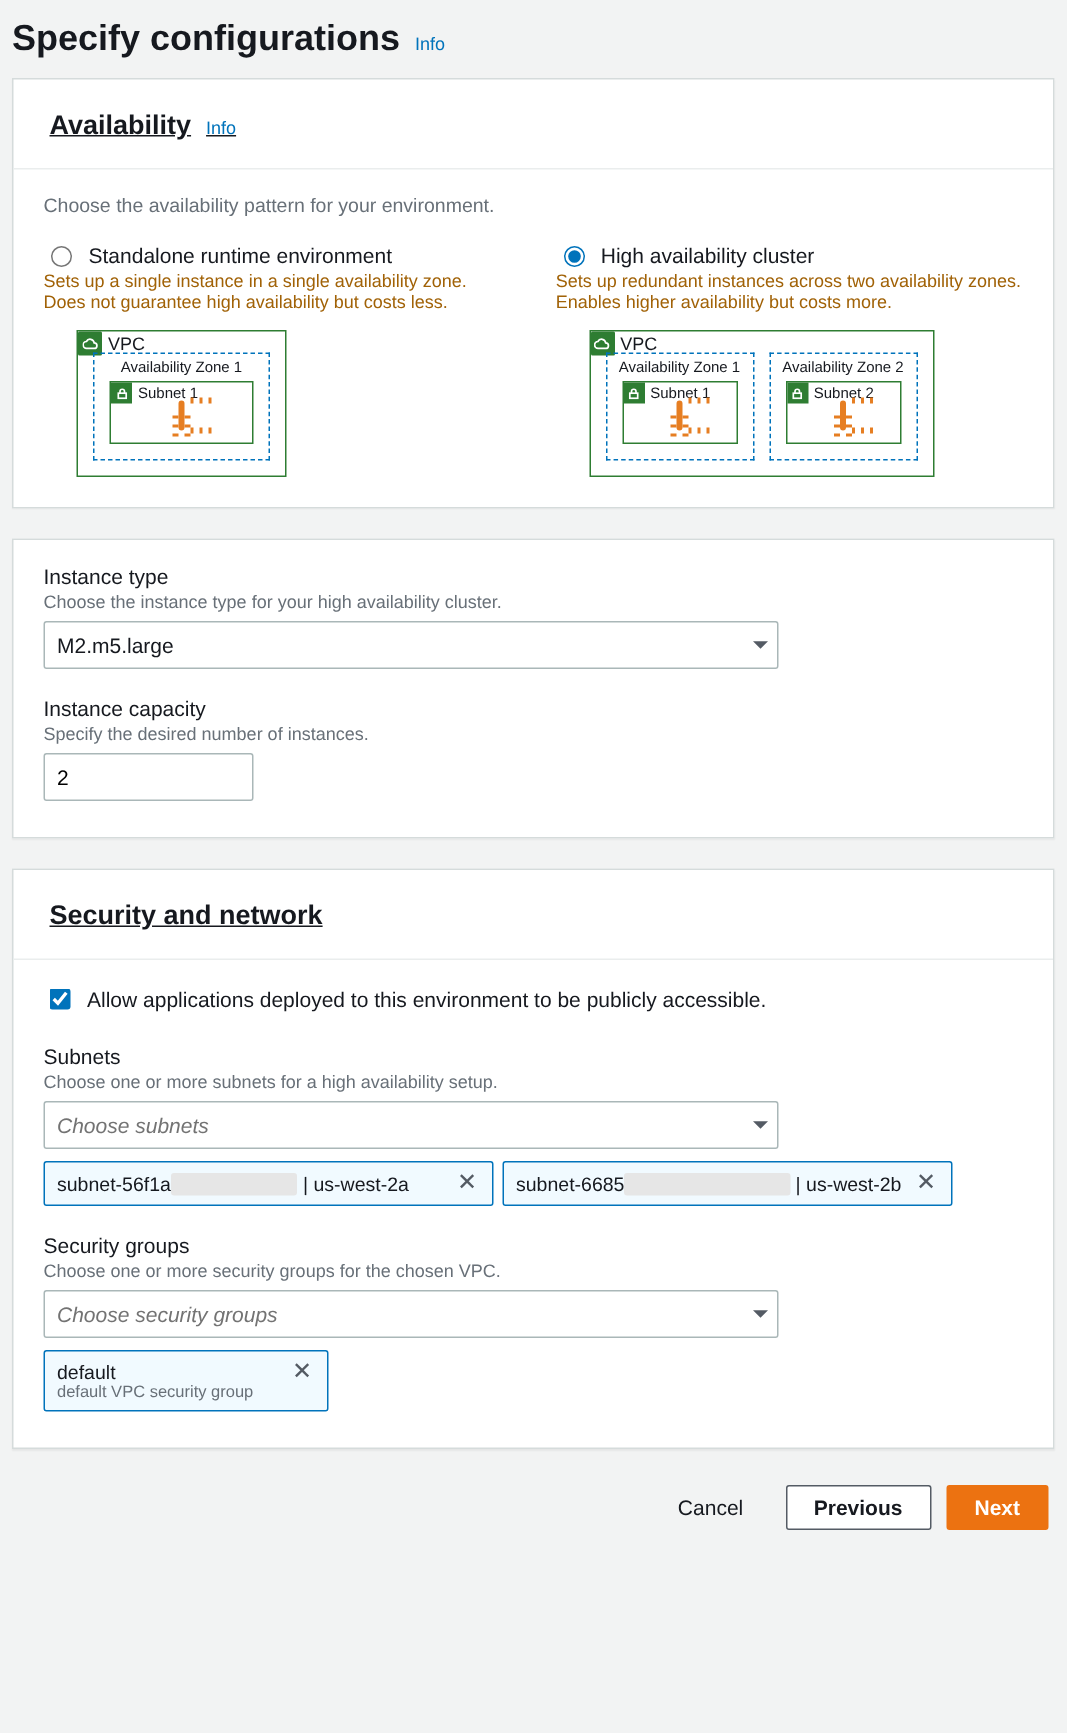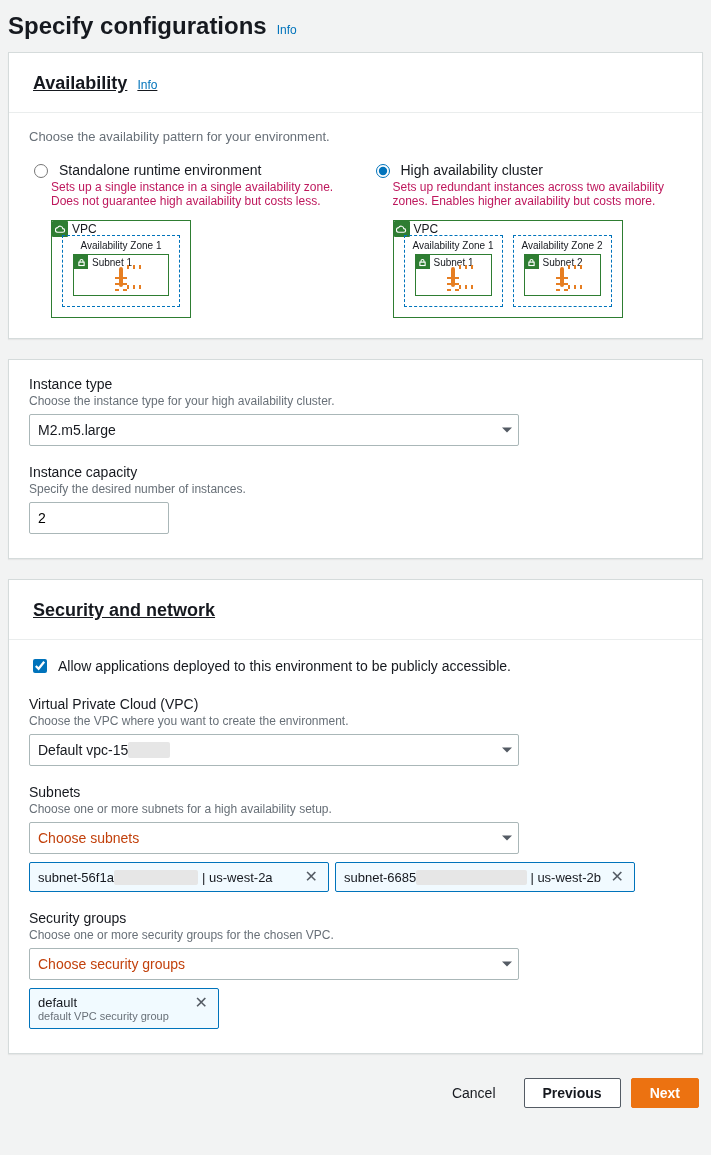--- a/index.html
+++ b/index.html
@@ -25,21 +25,21 @@
     border-bottom: 1px solid #eaeded;
   }
   .panel-body { padding: 16px 20px 20px; }
   .section-lead { color: #687078; font-size: 13px; margin: 0 0 18px 0; }
 
   .radio-row { display: flex; gap: 30px; }
   .radio-col { flex: 1; }
   .radio-top { display: flex; align-items: flex-start; gap: 8px; }
   .radio-top input[type=radio] { accent-color: #0073bb; margin-top: 2px; width:14px; height:14px; }
   .radio-title { font-weight: 400; font-size: 14px; }
-  .radio-desc { font-size: 12px; color: #be185d; margin-top: 2px; margin-left: 22px; }
+  .radio-desc { font-size: 12px; color: #a16207; margin-top: 2px; }
 
   
   .diagram { margin-top: 12px; margin-left: 22px; }
   .vpc-box { border: 1px solid #2e7d32; position: relative; padding: 14px 10px 10px; }
   .tag {
     position: absolute; top: 0; left: 0;
     display: flex; align-items: center; gap: 4px;
     font-size: 12px; color: #16191f;
   }
   .tag .badge {
@@ -81,21 +81,21 @@
 
   .field { margin-bottom: 18px; }
   .field-label { font-size: 14px; color: #16191f; margin-bottom: 2px; }
   .field-hint { font-size: 12px; color: #687078; margin-bottom: 6px; }
 
   .select {
     border: 1px solid #aab7b8; border-radius: 2px; padding: 6px 28px 6px 8px;
     background: #fff; position: relative; font-size: 14px; color: #16191f;
     height: 32px; display:flex; align-items:center; cursor: pointer;
   }
-  .select.placeholder { color: #c2410c; }
+  .select.placeholder { color: #737373; font-style: italic; }
   .select .caret {
     position: absolute; right: 6px; top: 50%; transform: translateY(-50%);
     width: 0; height: 0; border-left: 5px solid transparent; border-right: 5px solid transparent;
     border-top: 5px solid #545b64;
   }
   .select.full { width: 490px; max-width: 100%; }
   input[type=text].txt {
     border: 1px solid #aab7b8; border-radius: 2px; padding: 5px 8px; font-size: 14px;
     height: 32px; width: 140px;
   }
@@ -277,28 +277,20 @@
 <div class="panel">
   <div class="panel-header">
     <h2>Security and network</h2>
   </div>
   <div class="panel-body">
     <div class="chk-row">
       <input type="checkbox" checked="" style="">
       <span>Allow applications deployed to this environment to be publicly accessible.</span>
     </div>
 
-    <div class="field">
-      <div class="field-label">Virtual Private Cloud (VPC)</div>
-      <div class="field-hint">Choose the VPC where you want to create the environment.</div>
-      <div class="select full">
-        <span><span>Default vpc-15</span><span class="redact">xxxxxx</span></span>
-        <span class="caret"></span>
-      </div>
-    </div>
 
     <div class="field">
       <div class="field-label">Subnets</div>
       <div class="field-hint">Choose one or more subnets for a high availability setup.</div>
       <div class="select full placeholder">
         <span>Choose subnets</span>
         <span class="caret"></span>
       </div>
       <div class="token-group">
         <div class="token">

